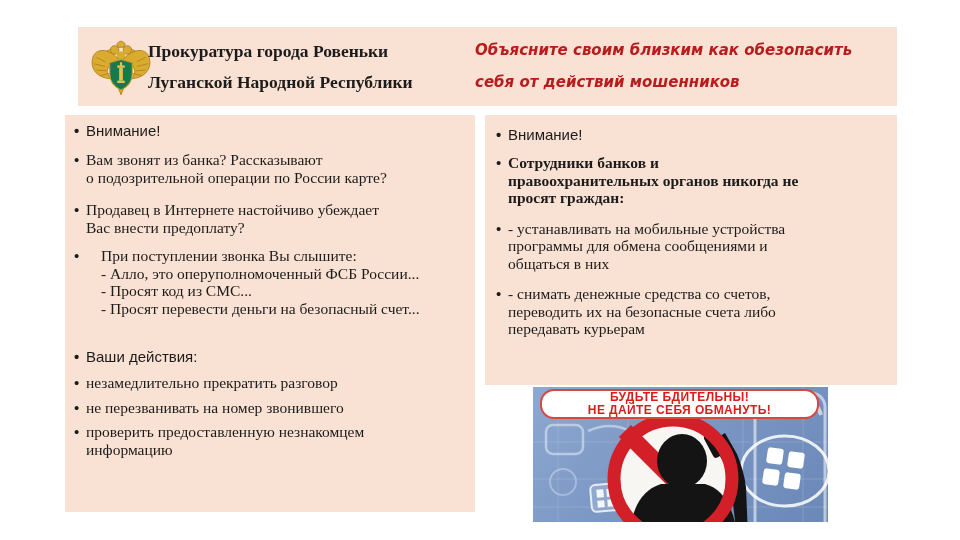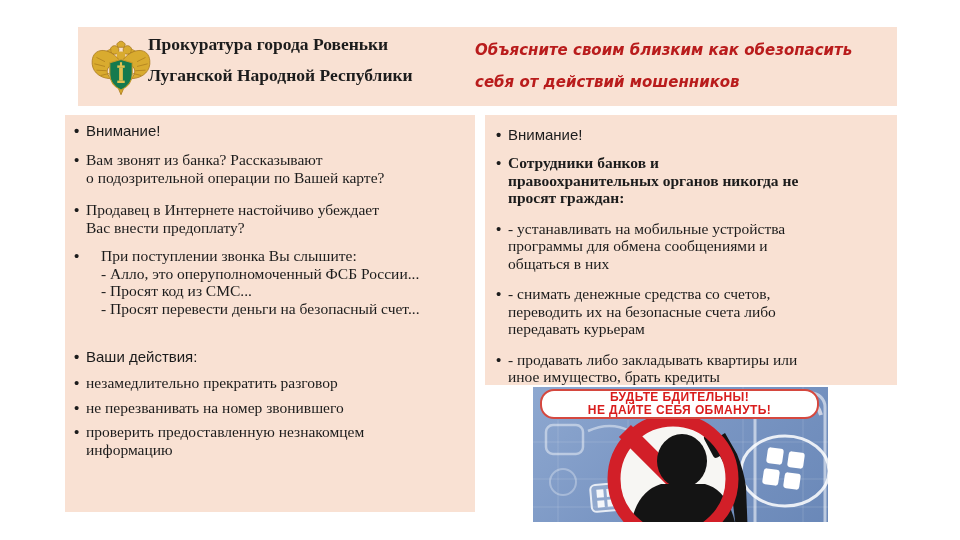--- a/index.html
+++ b/index.html
@@ -11,21 +11,21 @@
   html,body{margin:0;padding:0;}
   body{
     width:960px;height:540px;background:#ffffff;position:relative;overflow:hidden;
     font-family:"Liberation Serif", serif;color:var(--ink);
   }
   .stage{position:absolute;inset:0;}
   
   .header{position:absolute;left:78px;top:27px;width:819px;height:79px;background:var(--panel);}
   .emblem{position:absolute;left:11px;top:5px;width:64px;height:70px;display:block;}
   .htitle{
-    position:absolute;left:70px;top:2px;
+    position:absolute;left:70px;top:9px;
     font-family:"Liberation Serif", serif;font-weight:bold;font-size:17.5px;line-height:31px;
     white-space:pre-line;
   }
   .tagline{
     position:absolute;left:397px;top:7px;
     font-family:"DejaVu Sans", sans-serif;font-style:italic;font-weight:bold;
     font-size:15px;line-height:32px;white-space:pre-line;color:#b91c1c;
   }
   
   .panel{position:absolute;background:var(--panel);box-sizing:border-box;}
@@ -106,21 +106,21 @@
   </div>
 
   <div class="panel lp">
     <div class="li head i0">
         <span class="dot"></span>
         <span class="txt">Внимание!</span>
       </div>
     <div class="li i1">
         <span class="dot"></span>
         <span class="txt">Вам звонят из банка? Рассказывают
-о подозрительной операции по Вашей карте?</span>
+о подозрительной операции по России карте?</span>
       </div>
     <div class="li i2">
         <span class="dot"></span>
         <span class="txt">Продавец в Интернете настойчиво убеждает
 Вас внести предоплату?</span>
       </div>
     <div class="li i3">
         <span class="dot"></span>
         <span class="txt">При поступлении звонка Вы слышите:
 - Алло, это оперуполномоченный ФСБ России...
@@ -161,25 +161,20 @@
         <span class="dot"></span>
         <span class="txt">- устанавливать на мобильные устройства
 программы для обмена сообщениями и
 общаться в них</span>
       </div>
     <div class="li i3">
         <span class="dot"></span>
         <span class="txt">- снимать денежные средства со счетов,
 переводить их на безопасные счета либо
 передавать курьерам</span>
-      </div>
-    <div class="li i4">
-        <span class="dot"></span>
-        <span class="txt">- продавать либо закладывать квартиры или
-иное имущество, брать кредиты</span>
       </div>
   </div>
 
   <div class="poster">
     <svg width="295" height="135" viewBox="0 0 295 135" xmlns="http://www.w3.org/2000/svg">
 
       <g stroke="rgba(255,255,255,0.14)" stroke-width="1">
         <path d="M25 33 V135 M95 33 V135 M210 0 V135 M270 0 V135"></path>
         <path d="M0 55 H295 M0 92 H295 M0 120 H295"></path>
       </g>

